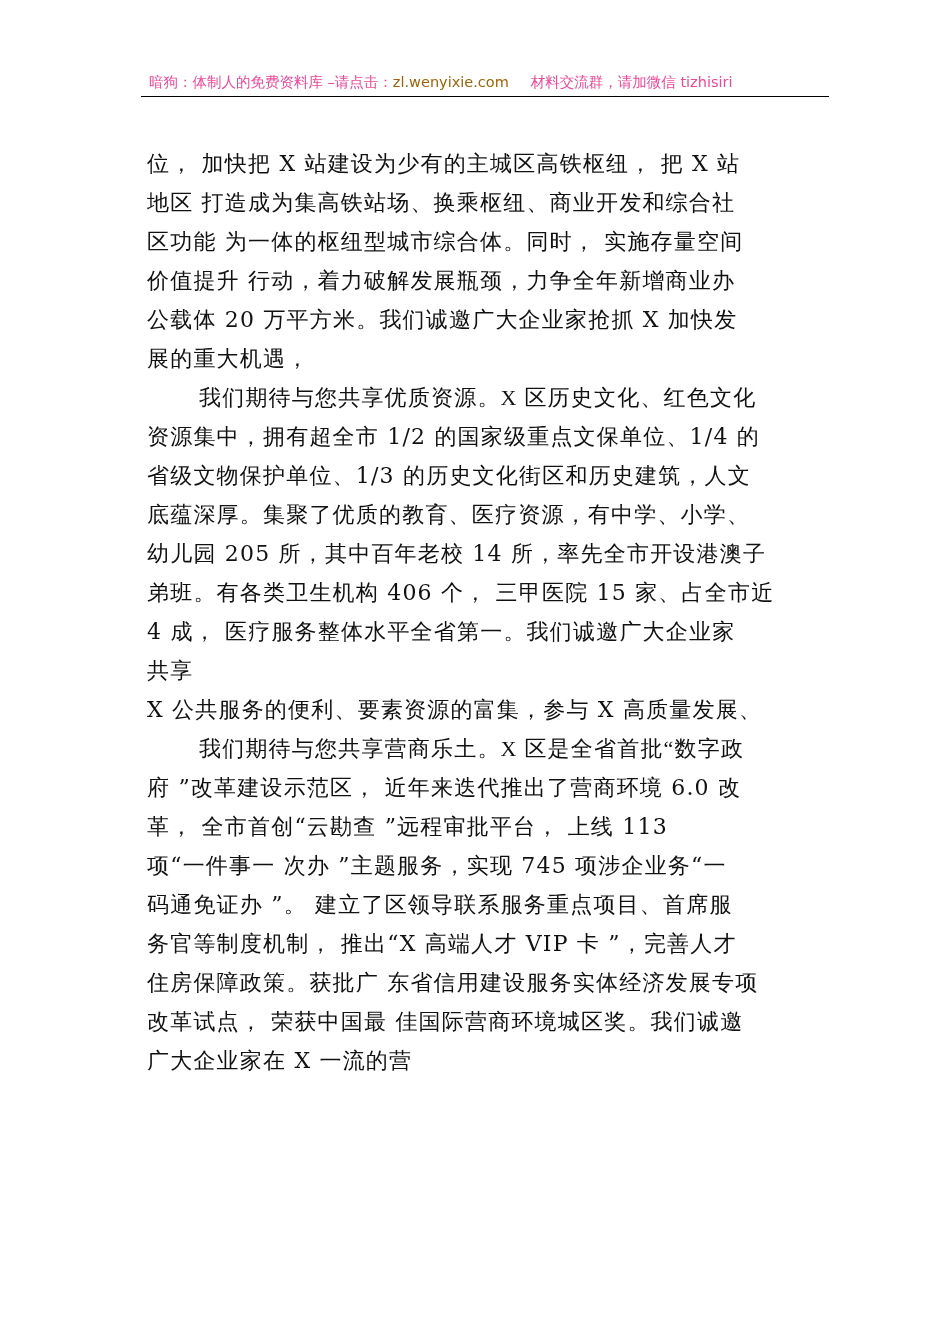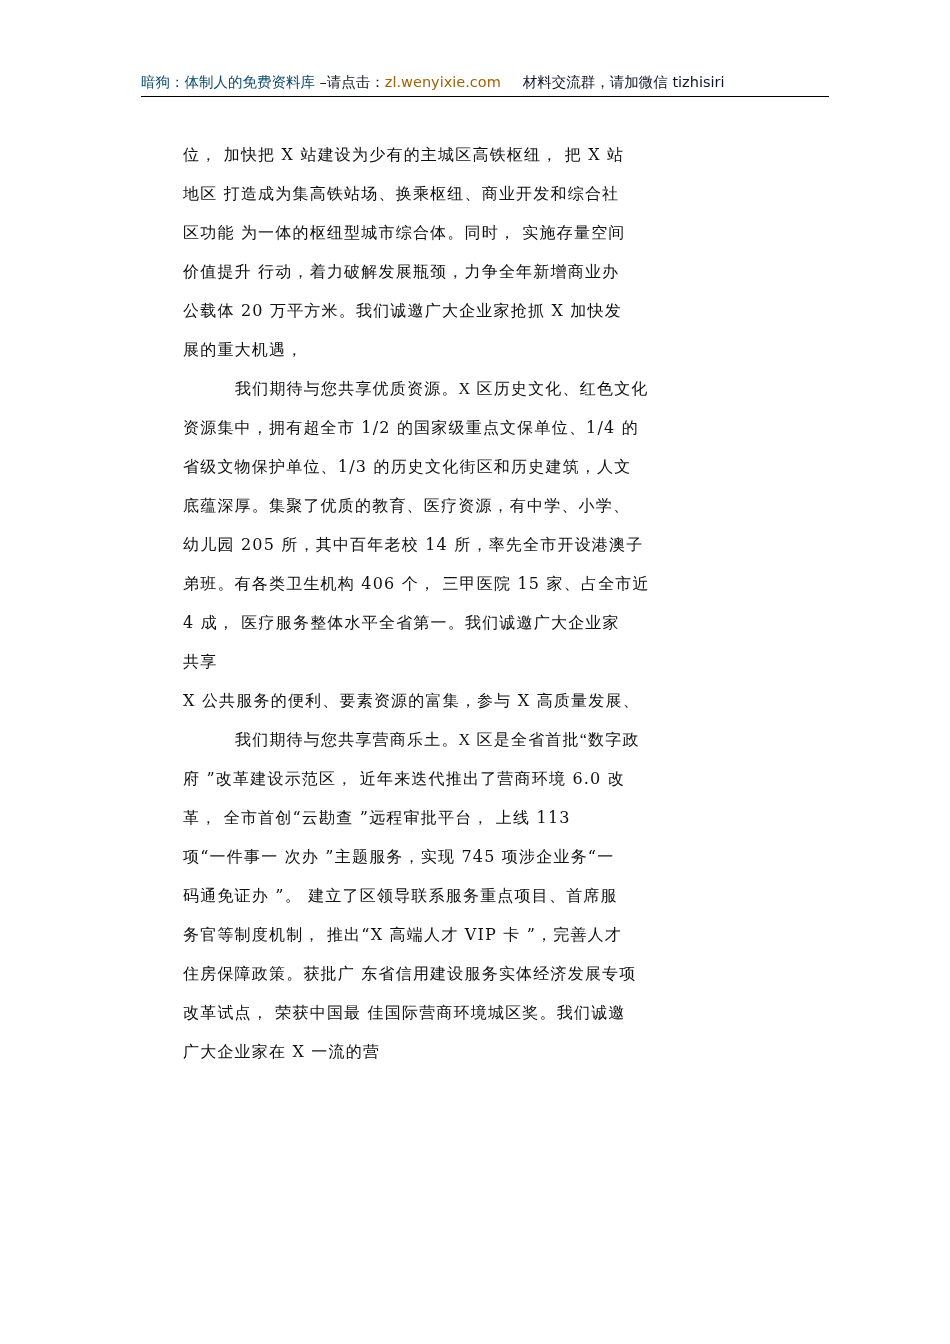--- a/index.html
+++ b/index.html
@@ -1,22 +1,22 @@
 <!DOCTYPE html>
 <html><head>
 <meta charset="utf-8">
 <style>
   html, body { margin: 0; padding: 0; background: #ffffff; }
   body { width: 950px; height: 1344px; position: relative; overflow: hidden; font-family: "DejaVu Serif", "Liberation Serif", serif; color: #111; }
   .header { position: absolute; left: 141px; top: 70px; width: 688px; height: 26px; border-bottom: 1.5px solid #000; font-family: "DejaVu Sans", "Liberation Sans", sans-serif; font-size: 14.5px; line-height: 24px; white-space: nowrap; }
-  .header .red { color: #0c4a6e; }
-  .header .dark { color: #0f172a; margin-top: 21px; }
+  .header .red { color: #ec4899; margin-left: 8px; }
+  .header .dark { color: #ec4899; margin-top: 21px; }
   .header .blue { color: #a16207; }
   .header .gap { display: inline-block; width: 22px; }
-  .body { position: absolute; left: 147px; top: 135px; width: 680px; font-size: 16px; line-height: 39px; letter-spacing: 1.2px; margin-left: 36px; }
+  .body { position: absolute; left: 147px; top: 144px; width: 680px; font-size: 22px; line-height: 39px; letter-spacing: 1.2px; }
   .line { white-space: nowrap; height: 39px; }
   .indent { padding-left: 52px; font-family: Liberation Serif, serif; }
 </style>
 </head>
 <body>
 
 <div class="header">
   <span class="red">暗狗：体制人的免费资料库</span><span class="dark"> –请点击：</span><span class="blue">zl.wenyixie.com</span><span class="gap"></span><span class="dark">材料交流群，请加微信 tizhisiri</span>
 </div>
 

